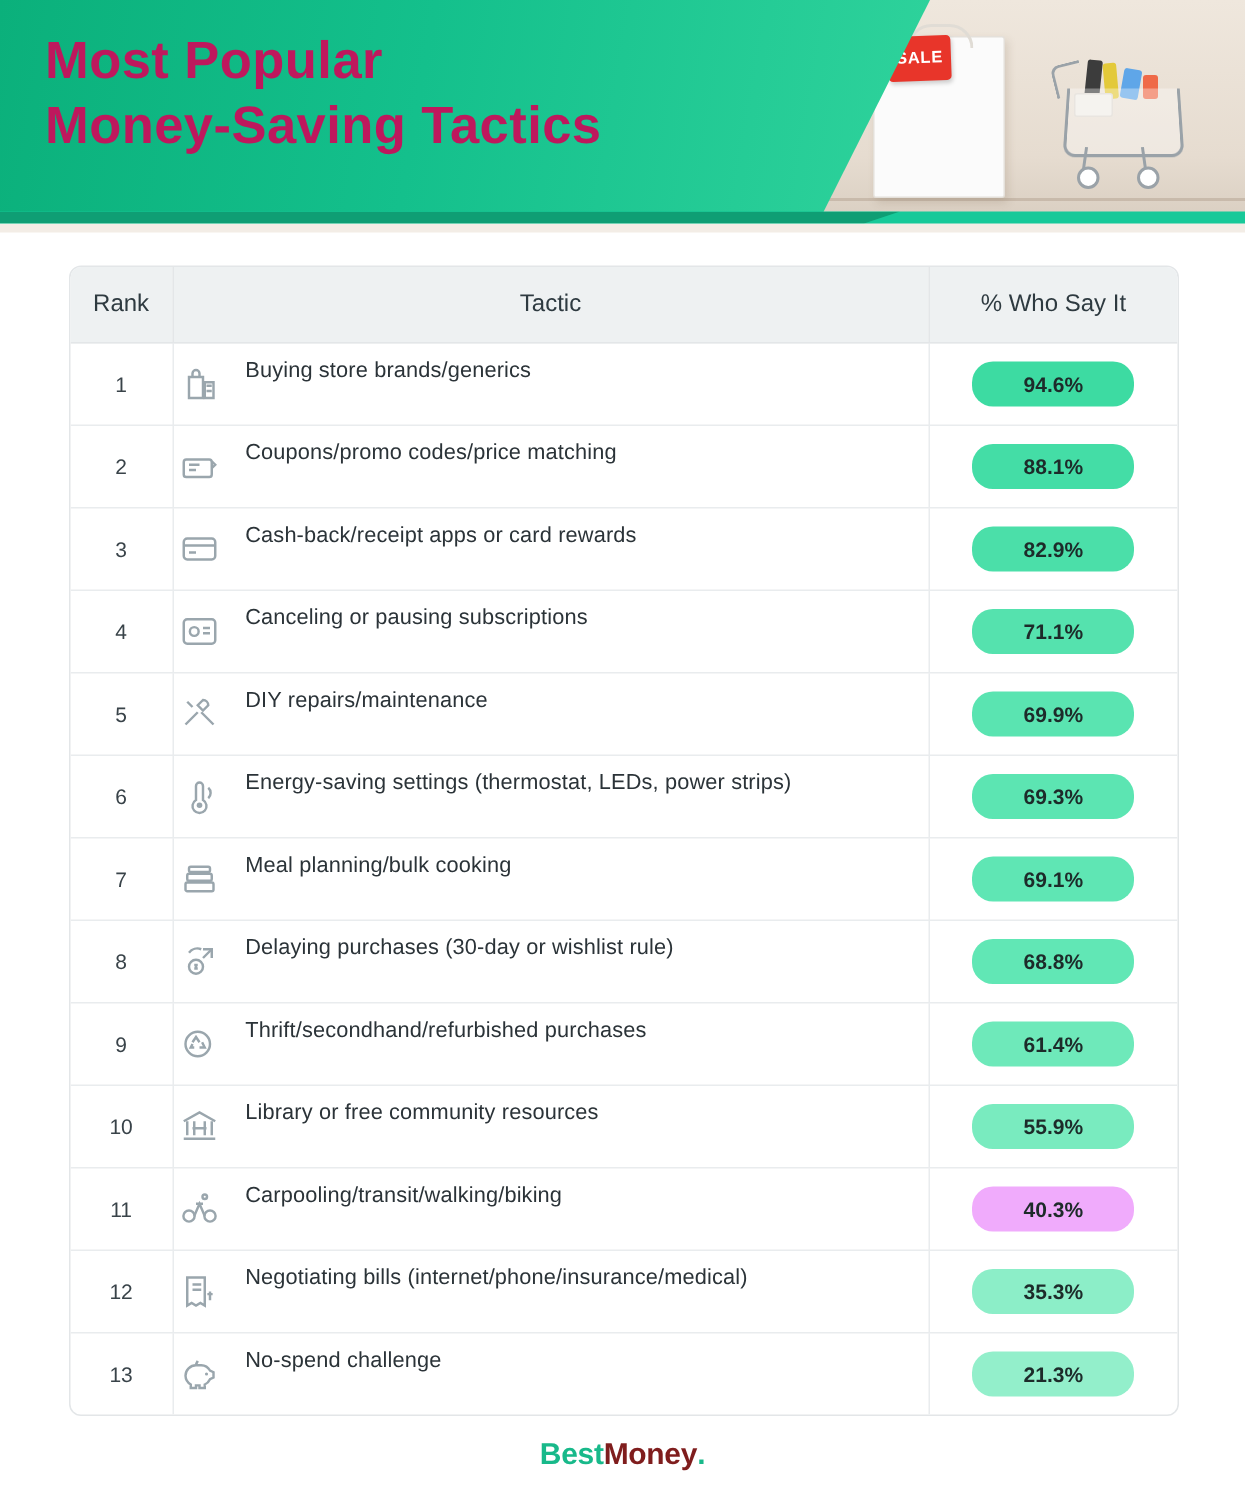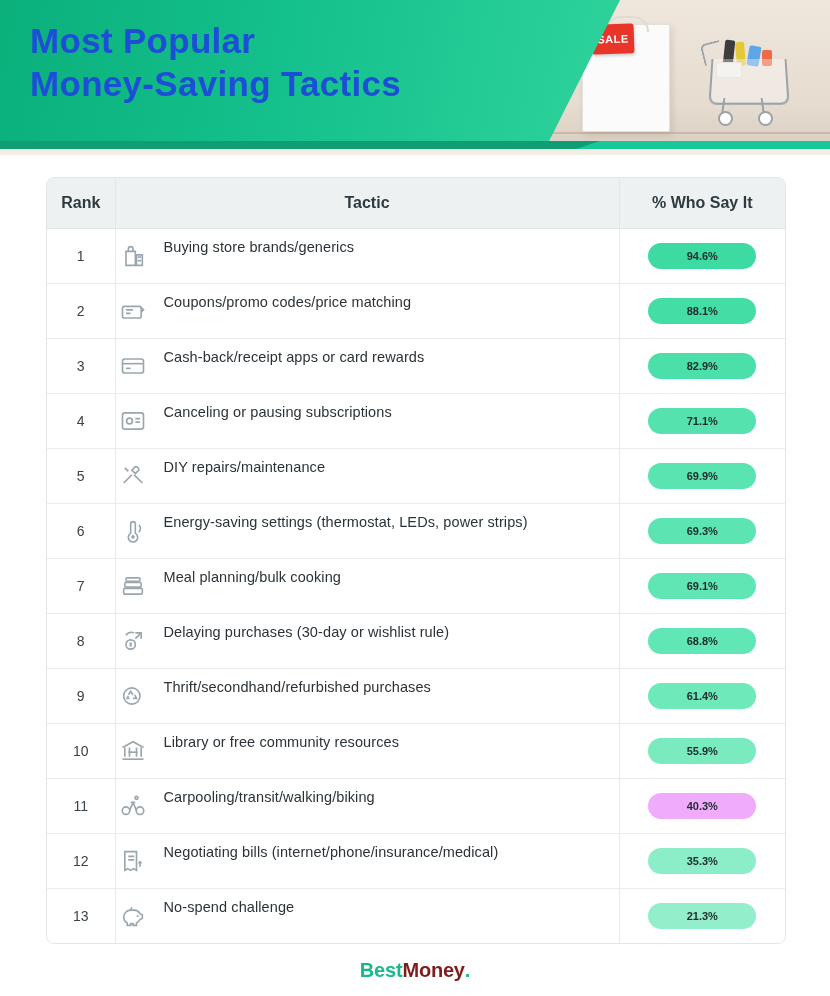--- a/index.html
+++ b/index.html
@@ -53,21 +53,21 @@
     width: 600px;
     height: 8px;
     background: #0f9e74;
     clip-path: polygon(0 0, 100% 0, 96% 100%, 0 100%);
   }
   .header-title {
     position: absolute;
     left: 30px;
     top: 20px;
     width: 520px;
-    color: #1d4ed8;
+    color: #be185d;
     font-size: 35px;
     font-weight: bold;
     line-height: 1.22;
     letter-spacing: 0.3px;
   }
   .header-title .l2 { display: block; }
 
   
   .header-photo {
     position: absolute;
@@ -210,21 +210,21 @@
   }
   table.tactics {
     border-collapse: collapse;
     width: 738px;
     table-layout: fixed;
   }
   table.tactics th {
     background: #eef1f2;
     color: #2e3a40;
     font-size: 16px;
-    font-weight: bold;
+    font-weight: normal;
     padding: 16px 0;
     border-right: 1px solid #e3e6e8;
     border-bottom: 1px solid #e3e6e8;
   }
   table.tactics th:last-child { border-right: none; }
   col.c-rank { width: 68px; }
   col.c-tactic { width: 504px; }
   col.c-pct { width: 166px; }
 
   table.tactics td {
@@ -263,21 +263,21 @@
     font-size: 14.5px;
     color: #2b3338;
     letter-spacing: 0.1px;
   }
   .pct-cell { text-align: center; }
   .pill {
     display: inline-block;
     min-width: 84px;
     padding: 7px 12px;
     border-radius: 14px;
-    font-size: 11px;
+    font-size: 14px;
     font-weight: bold;
     color: #1d2b2a;
     background: #3ddba2;
   }
 
   
   .footer {
     position: absolute;
     left: 0;
     bottom: 14px;

